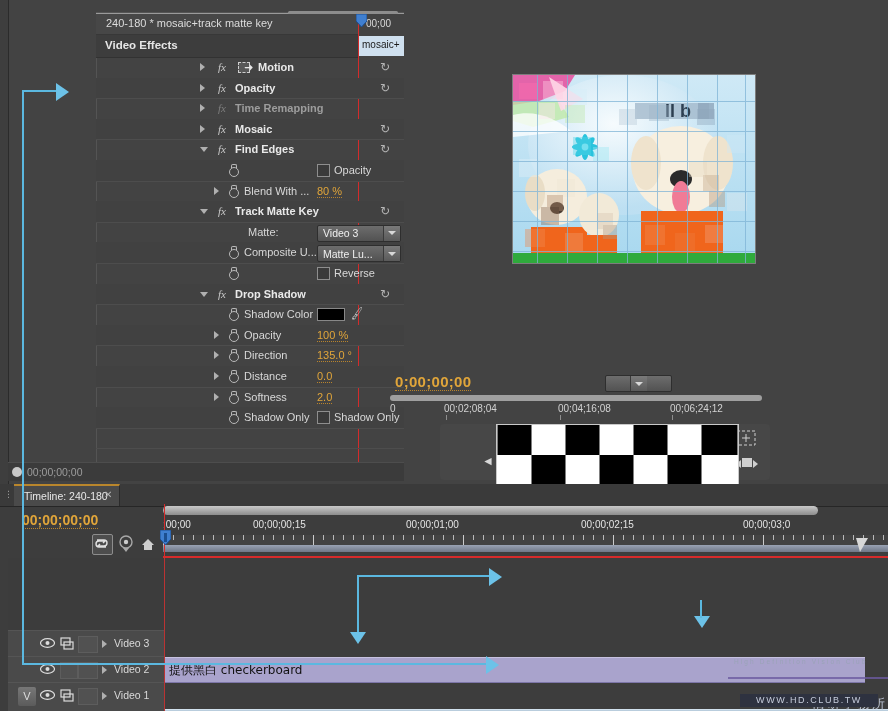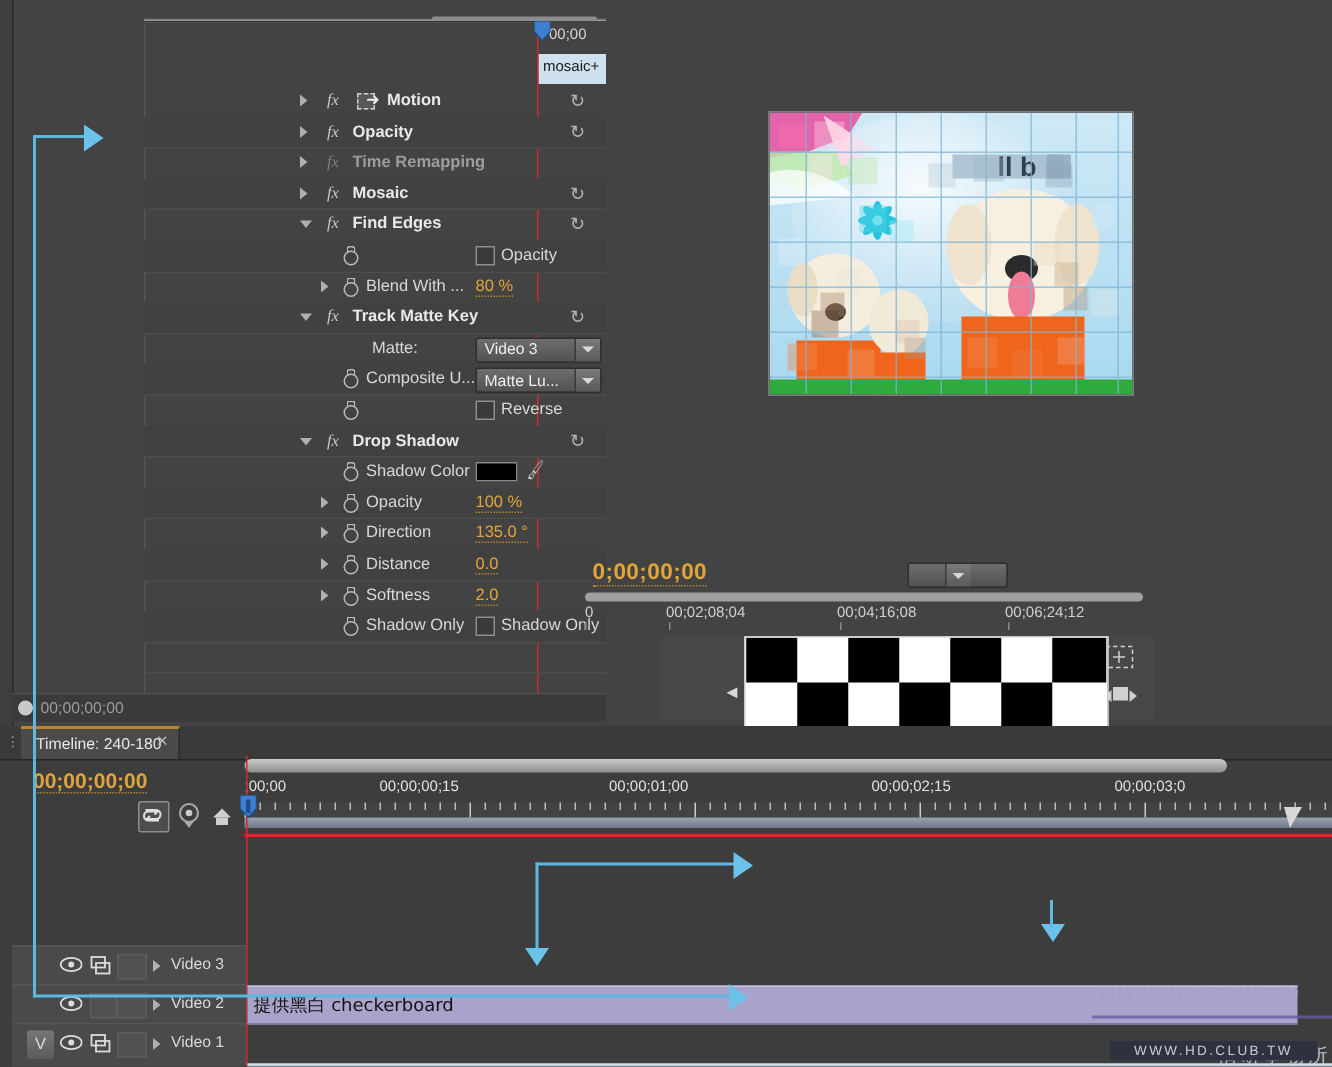--- a/index.html
+++ b/index.html
@@ -143,21 +143,29 @@
   <div class="abs" id="left-gutter"></div>
   <div class="abs" id="left-gutter2"></div>
 
   <div class="abs" id="fx-panel"></div>
 
   <div class="abs" id="fx-scroll-top">
     <div class="trk"></div>
       <div class="bar"></div>
   </div>
 
-
+  <div class="abs" id="fx-title">
+    <div class="t">240-180 * mosaic+track matte key</div>
+    <div class="hdr-chev">»</div>
+  </div>
+
+  <div class="abs" id="fx-sub">
+    <div class="t">Video Effects</div>
+    <div class="hdr-chev" style="top:4px">^</div>
+  </div>
 
   <div class="abs" id="fx-timearea"></div>
   <div class="abs" id="fx-tc" style="padding-left:7px;padding-top:3px;">00;00</div>
   <div class="abs" id="fx-ruler">
       <div style="position: absolute; left: 0px; top: 8px; width: 1px; height: 5px; background: rgb(140, 140, 140);"></div>
       <div style="position: absolute; left: 6px; top: 8px; width: 1px; height: 5px; background: rgb(140, 140, 140);"></div>
       <div style="position: absolute; left: 12px; top: 8px; width: 1px; height: 5px; background: rgb(140, 140, 140);"></div>
       <div style="position: absolute; left: 18px; top: 8px; width: 1px; height: 5px; background: rgb(140, 140, 140);"></div>
       <div style="position: absolute; left: 24px; top: 8px; width: 1px; height: 5px; background: rgb(140, 140, 140);"></div>
       <div style="position: absolute; left: 30px; top: 8px; width: 1px; height: 5px; background: rgb(140, 140, 140);"></div>

